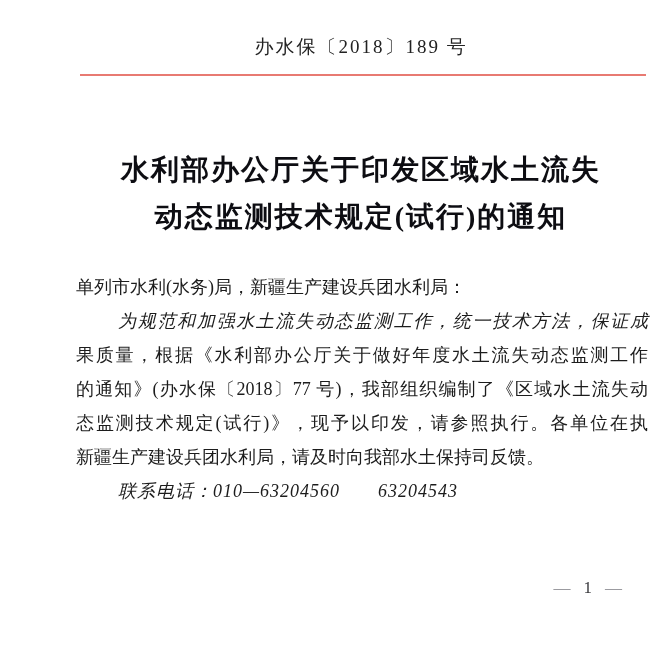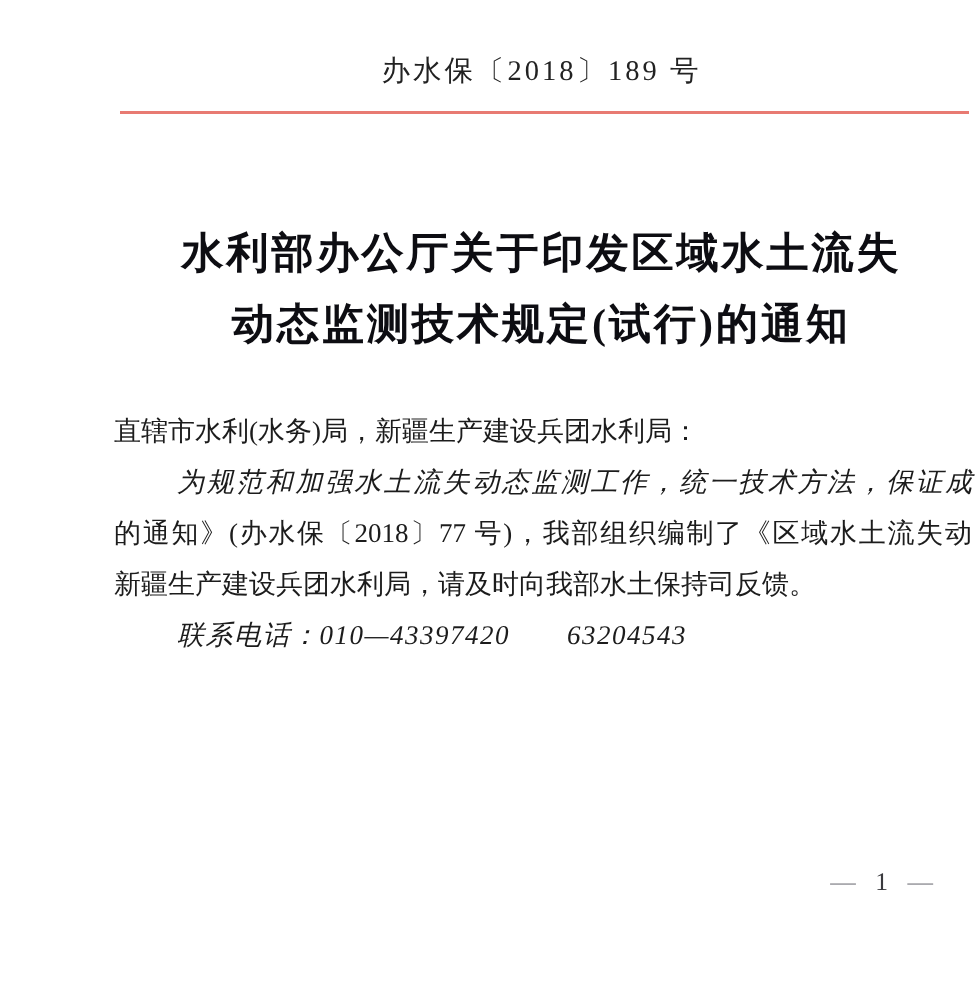--- a/index.html
+++ b/index.html
@@ -99,24 +99,26 @@
   <div class="doc-number">办水保〔2018〕189 号</div>
 
   <div class="divider"></div>
 
   <div class="title-block">
     <div>水利部办公厅关于印发区域水土流失</div>
     <div>动态监测技术规定(试行)的通知</div>
   </div>
 
   <div class="body-block">
-    <div class="line">直辖市水利(水务)局，新疆生产建设兵团水利局：</div>
+    <div class="line">单列市水利(水务)局，新疆生产建设兵团水利局：</div>
     <div class="line just indent">为规范和加强水土流失动态监测工作，统一技术方法，保证成</div>
+    <div class="line just">果质量，根据《水利部办公厅关于做好年度水土流失动态监测工作</div>
     <div class="line just">的通知》(办水保〔2018〕77 号)，我部组织编制了《区域水土流失动</div>
+    <div class="line just">态监测技术规定(试行)》，现予以印发，请参照执行。各单位在执</div>
     <div class="line">新疆生产建设兵团水利局，请及时向我部水土保持司反馈。</div>
-    <div class="line indent contact">联系电话：010—43397420　　63204543</div>
+    <div class="line indent contact">联系电话：010—63204560　　63204543</div>
   </div>
 
   <div class="page-number">
     <span class="pn-dash">—</span><span class="pn-num">1</span><span class="pn-dash">—</span>
   </div>
 
 </div>
 
 </body></html>

